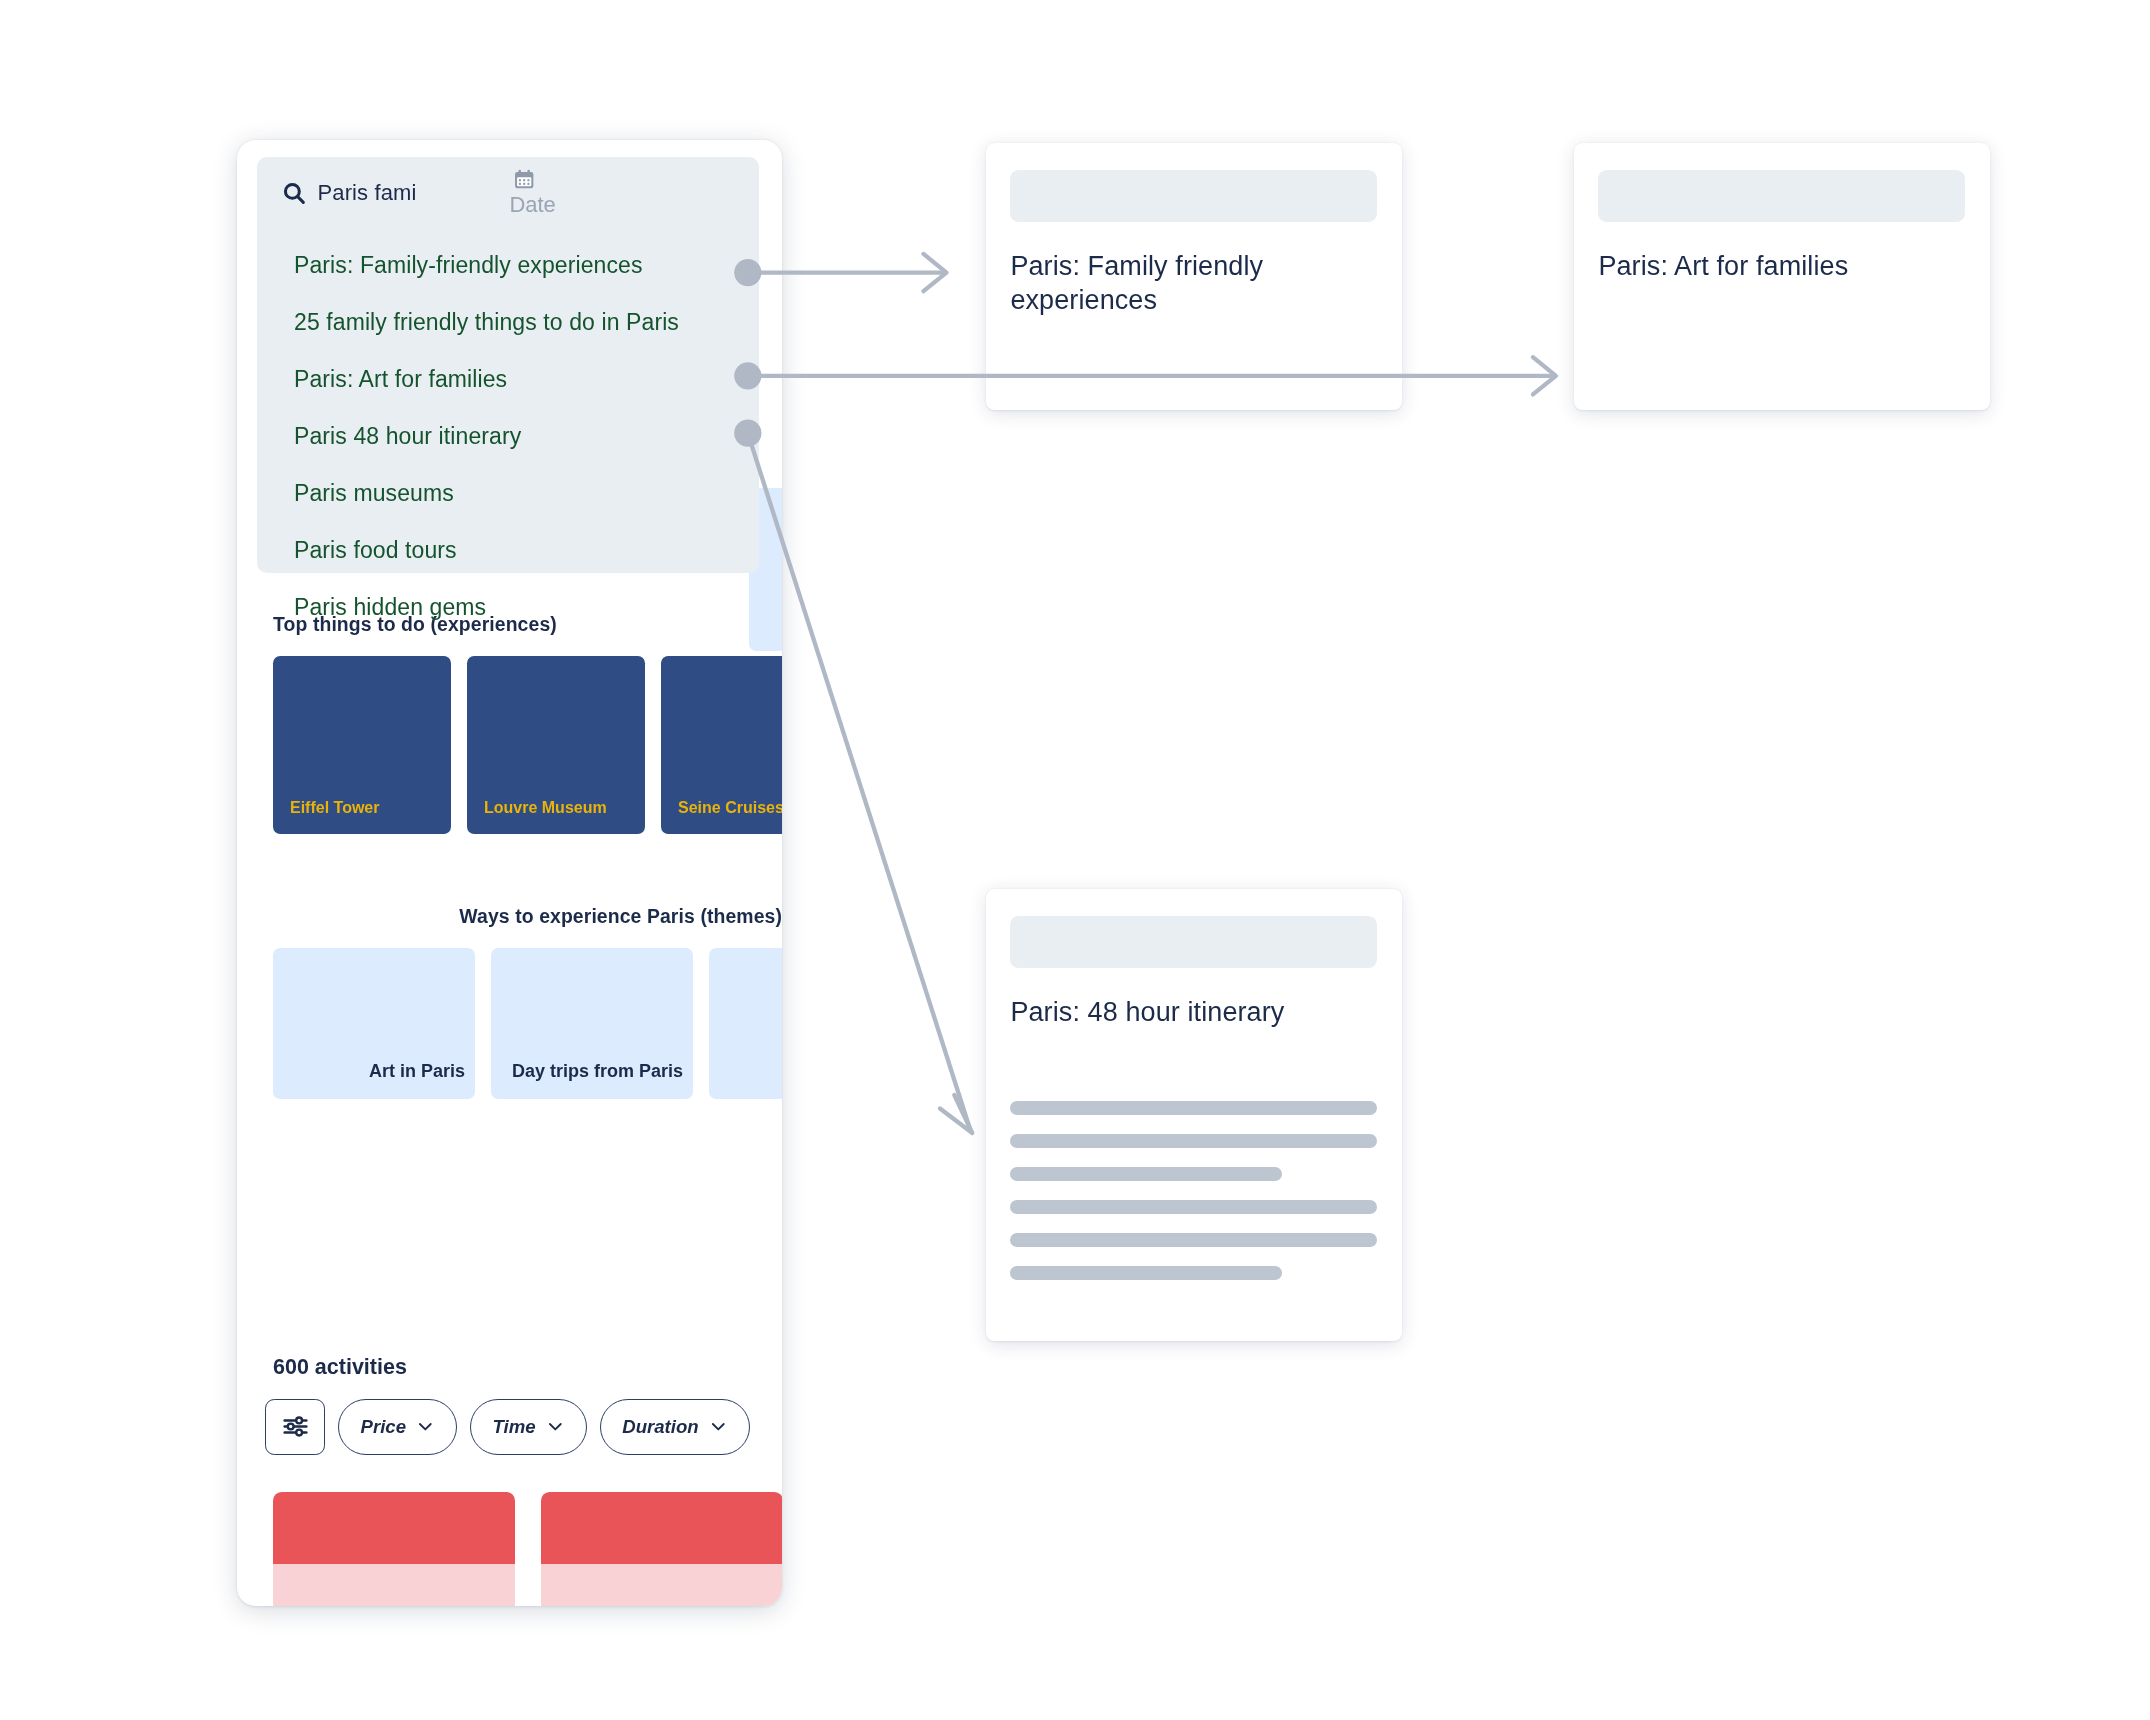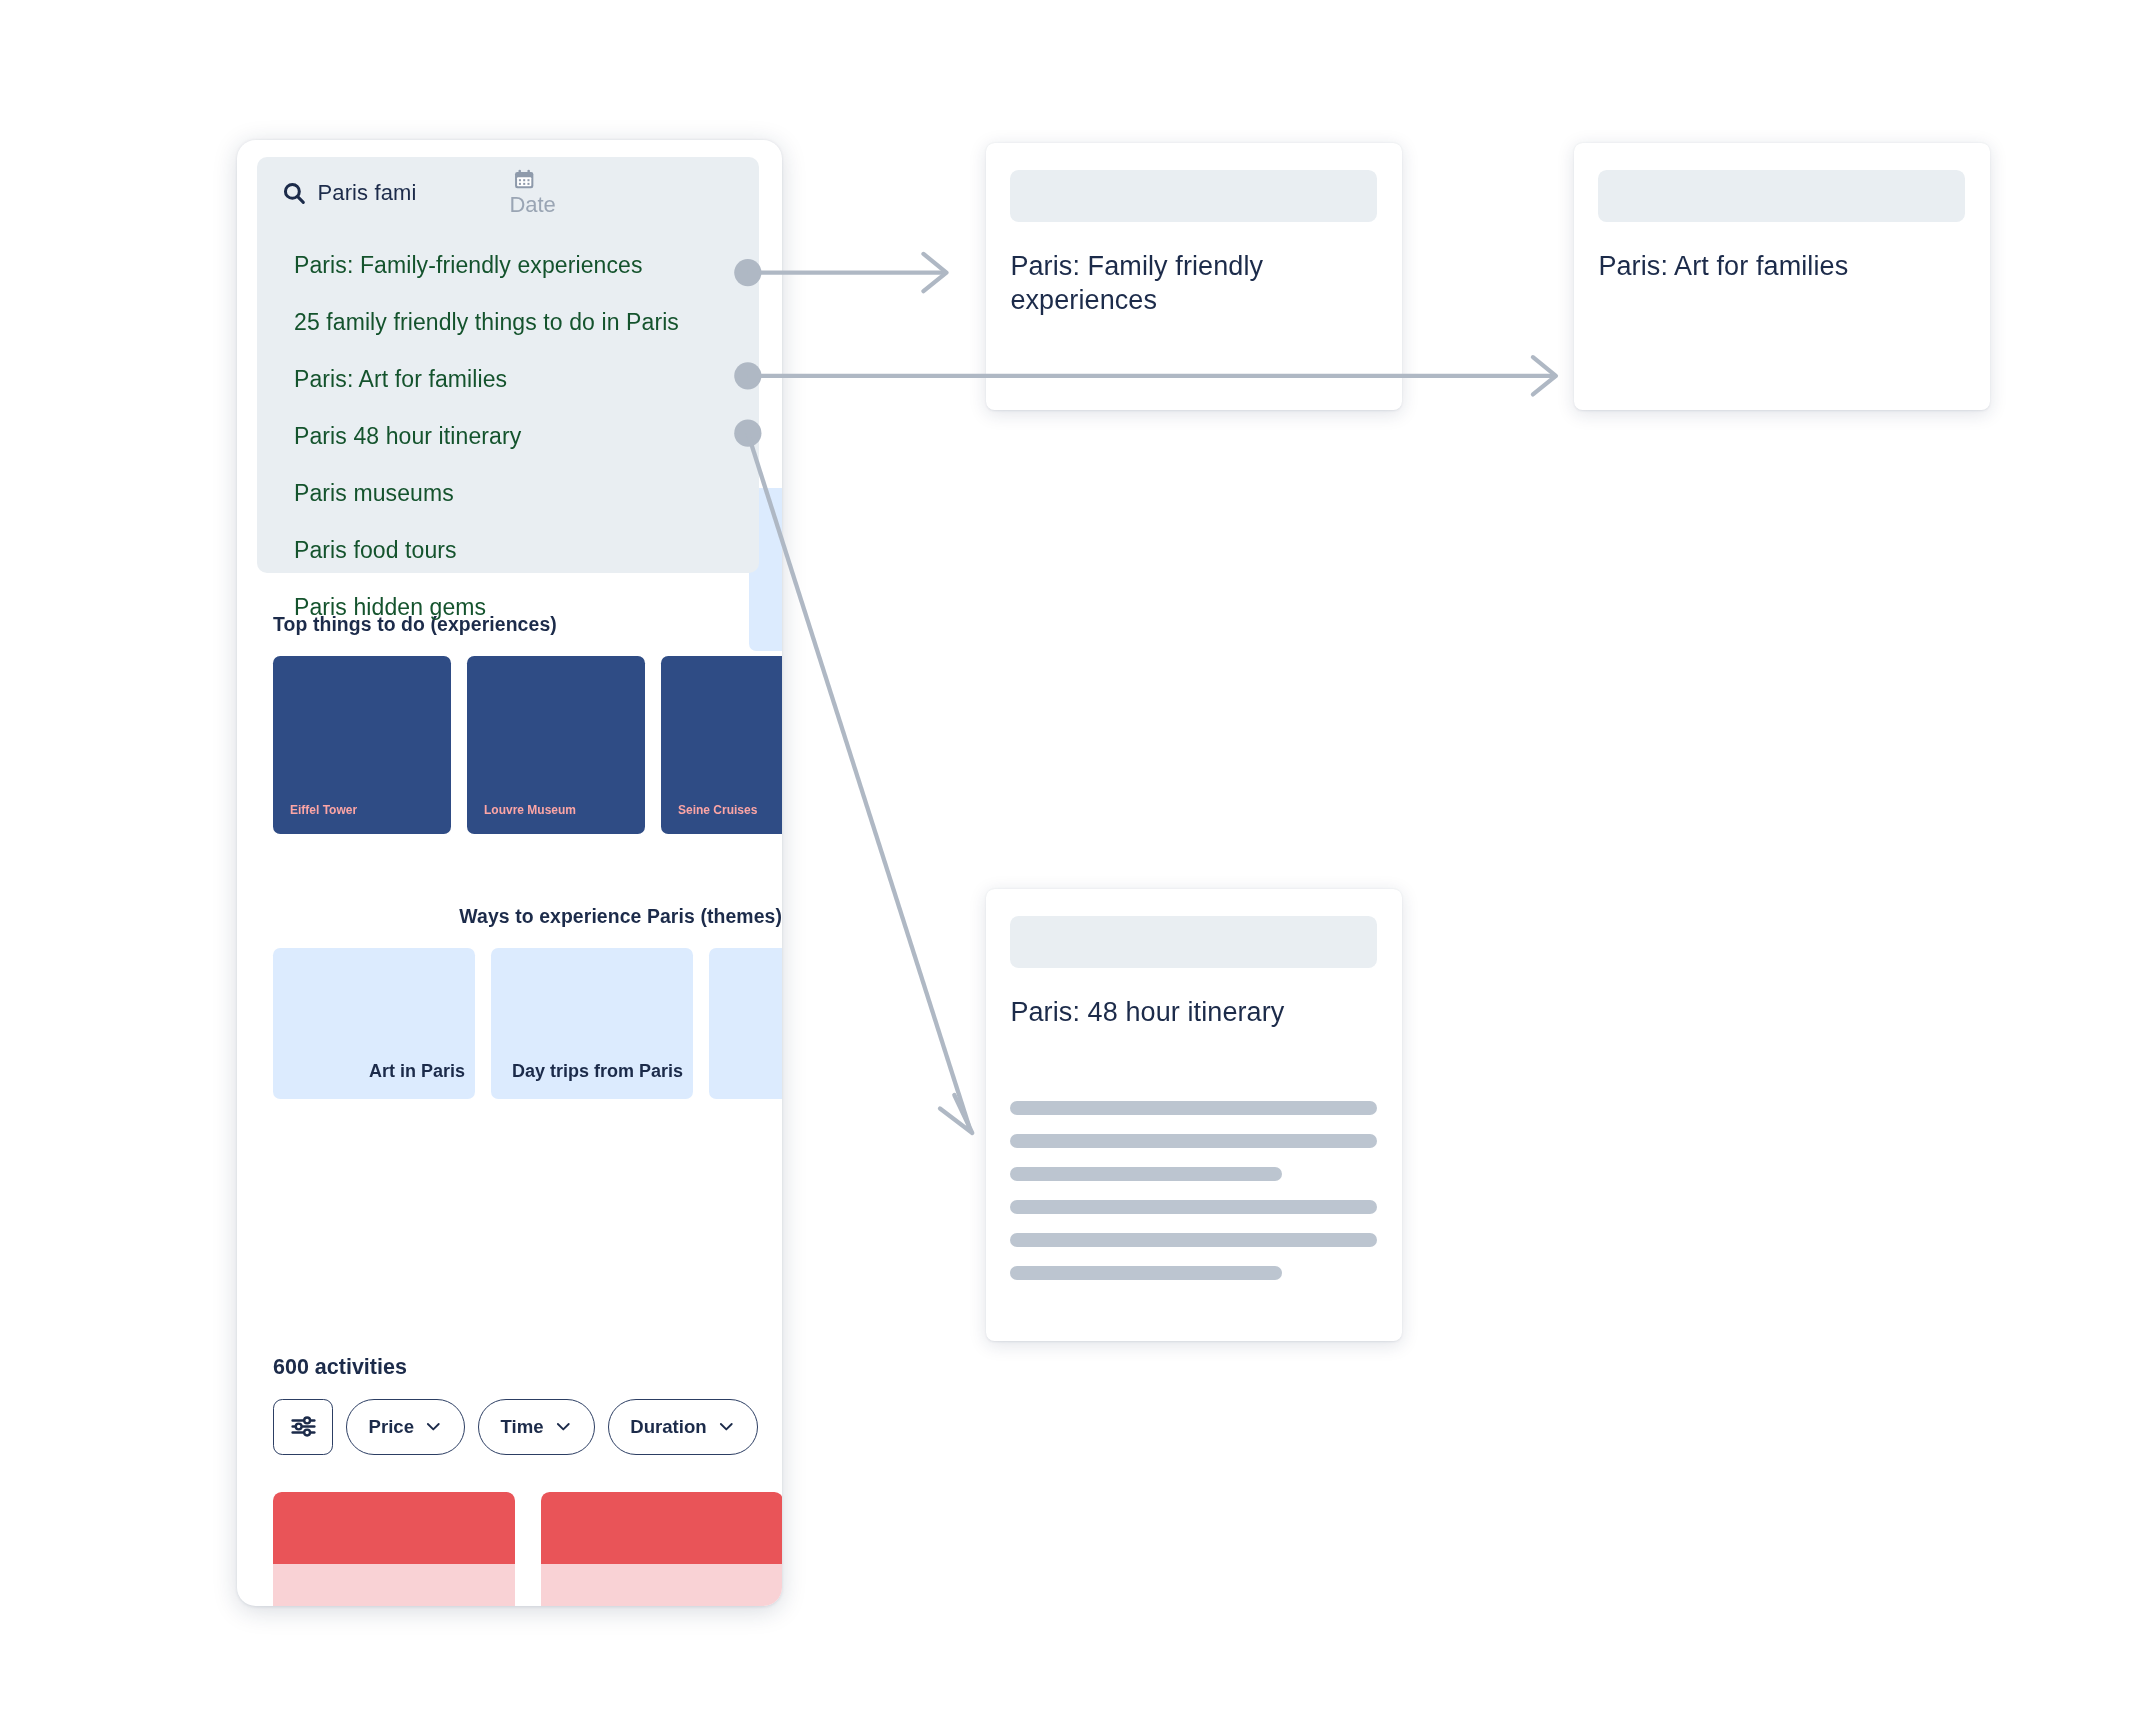--- a/index.html
+++ b/index.html
@@ -71,36 +71,36 @@
   }
   .row-scroll { display: flex; gap: 16px; padding-left: 36px; }
 
   .exp-card {
     width: 178px; height: 178px; flex: 0 0 178px;
     background: #2F4C85; border-radius: 7.2px;
     position: relative;
   }
   .exp-card .lbl {
     position: absolute; left: 17px; bottom: 16px; right: 13px;
-    color: #fca5a5; font-size: 12px; font-weight: bold; line-height: 1.28;
+    color: #eab308; font-size: 16px; font-weight: bold; line-height: 1.28;
   }
 
   .theme-card {
     width: 202px; height: 151px; flex: 0 0 202px;
     background: #DCEBFE; border-radius: 7.2px;
     position: relative;
   }
   .theme-card .lbl {
     position: absolute; left: 20px; bottom: 16px; right: 10px;
     color: #1C2B4A; font-size: 18px; font-weight: bold; line-height: 1.28;
   }
 
   .count-title { font-size: 21.5px; font-weight: bold; color: #1C2B4A; padding-left: 36px; }
 
-  .filter-row { display: flex; gap: 13px; padding-left: 36px; align-items: center; }
+  .filter-row { display: flex; gap: 13px; padding-left: 28px; align-items: center; font-style: italic; }
   .filter-icon-btn {
     width: 60px; height: 56px; border: 1.4px solid #2C3E63;
     border-radius: 9.3px; display: flex; align-items: center; justify-content: center;
     background: #fff;
   }
   .filter-chip {
     height: 56px; border: 1.4px solid #2C3E63; border-radius: 29px;
     display: flex; align-items: center; gap: 10px;
     padding: 0 21.5px; background: #fff;
     font-size: 18.6px; font-weight: bold; color: #1C2B4A;

